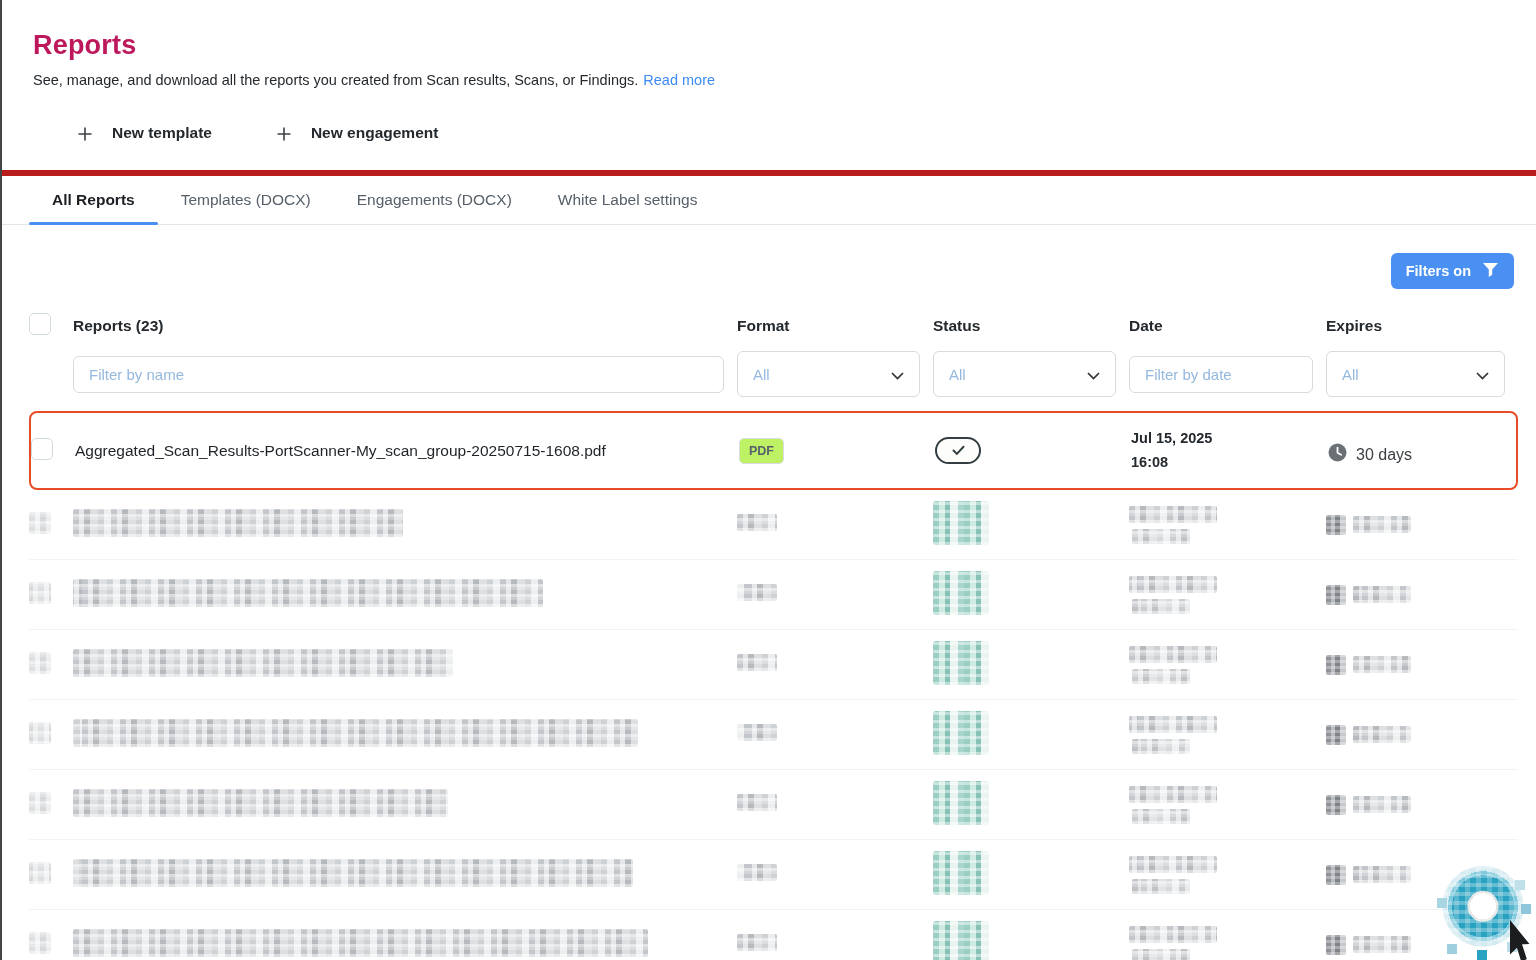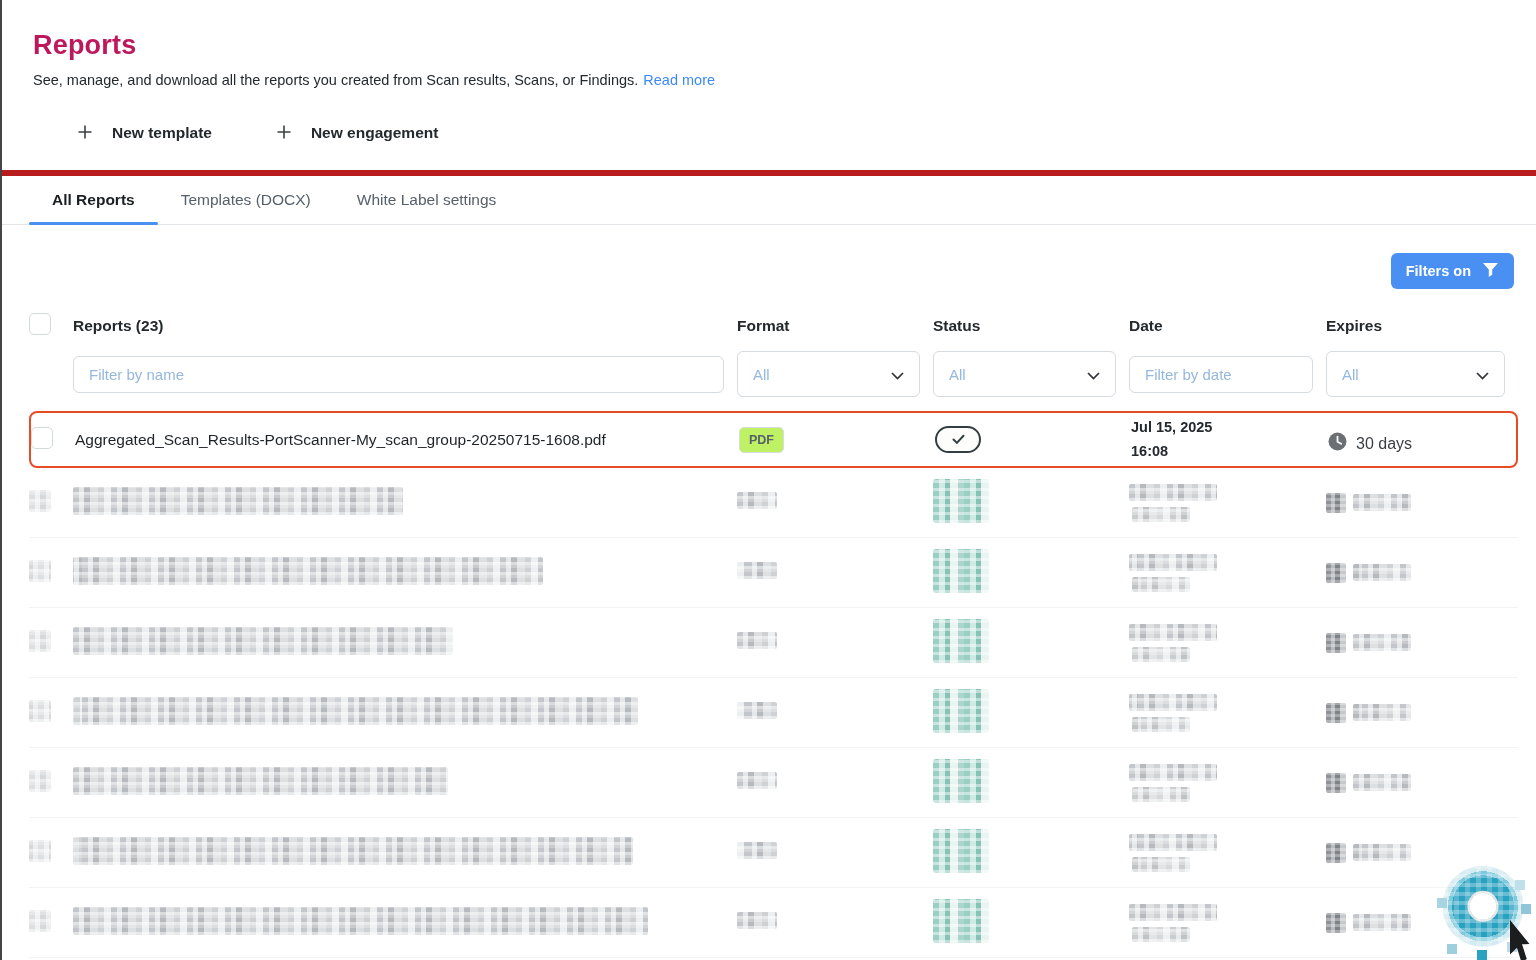--- a/index.html
+++ b/index.html
@@ -10,21 +10,21 @@
     border-left:2px solid #454545;
   }
 
   
   .header { padding:30px 24px 0 31px; }
   .page-title { font-size:27px; font-weight:700; color:#be185d; letter-spacing:.2px; }
   .subtitle-row { margin-top:11px; font-size:14.5px; color:#24292e; }
   .read-more { color:#3d8af5; text-decoration:none; margin-left:5px; cursor:pointer; }
 
   .actions { display:flex; gap:64px; margin:36px 0 0 44px; padding-bottom:28px; }
-  .action-btn { display:flex; align-items:flex-start; gap:19px; background:none; border:none;
+  .action-btn { display:flex; align-items:flex-end; gap:19px; background:none; border:none;
     font-family:inherit; font-size:15.5px; font-weight:700; color:#24292e; cursor:pointer; }
   .plus-icon svg { display:block; }
 
   
   .tabbar { border-top:6px solid #b91c1c; border-bottom:1px solid #e2e5e8;
     display:flex; padding-left:27px; height:55px; }
   .tab { padding:0 23px; display:flex; align-items:center; font-size:15.5px;
     color:#57606a; font-weight:500; position:relative; cursor:pointer; white-space:nowrap; }
   .tab.active { color:#1b1f23; font-weight:700; }
   .tab.active::after { content:""; position:absolute; left:0; right:0; bottom:-1px;
@@ -45,21 +45,21 @@
   .tfilter { height:37px; width:calc(100% - 13px); border:1px solid #d6dbdf; border-radius:6px;
     font-family:inherit; font-size:15px; padding:0 15px; color:#24292e; background:#fff; }
   .tfilter::placeholder { color:#94b8de; }
   .tselect { height:46px; width:calc(100% - 13px); border:1px solid #d6dbdf; border-radius:6px;
     display:flex; align-items:center; justify-content:space-between; padding:12px 15px;
     color:#94b8de; font-size:15px; background:#fff; cursor:pointer; }
 
   .checkbox { width:22px; height:22px; border:1px solid #d2dcd6; border-radius:5px;
     background:#fff; display:inline-block; cursor:pointer; }
 
-  .row-highlight { height:57px; border:2px solid #e74c27; border-radius:8px; }
+  .row-highlight { height:79px; border:2px solid #e74c27; border-radius:8px; }
   .file-name { font-size:15.5px; font-weight:500; color:#1f2328; }
   .badge-pdf { display:inline-block; border:1px solid #d8dce0; border-radius:5px;
     color:#57606a; font-size:12.5px; font-weight:600; padding:5px 9px; background:#bef264; }
   .status-pill { width:46px; height:27px; border:2px solid #323e42; border-radius:14px;
     display:flex; align-items:center; justify-content:center; background:#fdfdfb; cursor:pointer; }
   .date-cell { font-size:14.5px; font-weight:600; color:#24292e; line-height:1.65; }
   .expires-cell { display:flex; align-items:center; gap:9px; font-size:16px; color:#3c4043;margin-top:8px; }
 
   
   .rrow { height:70px; border-bottom:1px solid #f1f3f5; }
@@ -122,20 +122,21 @@
           </svg>
       </span>
       <span>New engagement</span>
     </button>
   </div>
 </div>
 
 <div class="tabbar">
   <div class="tab active">All Reports</div>
   <div class="tab">Templates (DOCX)</div>
+  <div class="tab">Engagements (DOCX)</div>
   <div class="tab">White Label settings</div>
 </div>
 
 <div class="content">
   <div class="filters-row">
     <button class="filters-btn">
       <span>Filters on</span>
       <span>
         <svg width="17" height="16" viewBox="0 0 17 16">
             <path d="M1 1h15l-5.8 6.6v5.2l-3.4 2.2V7.6L1 1z" fill="#ffffff"></path>

